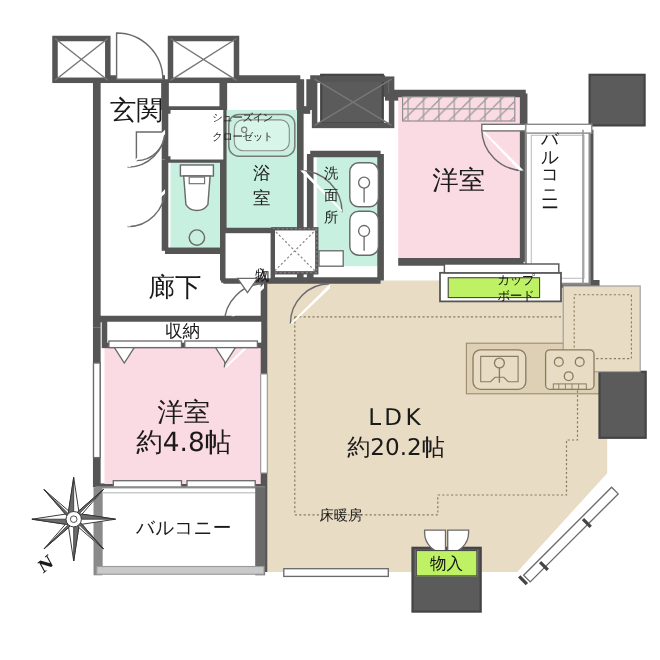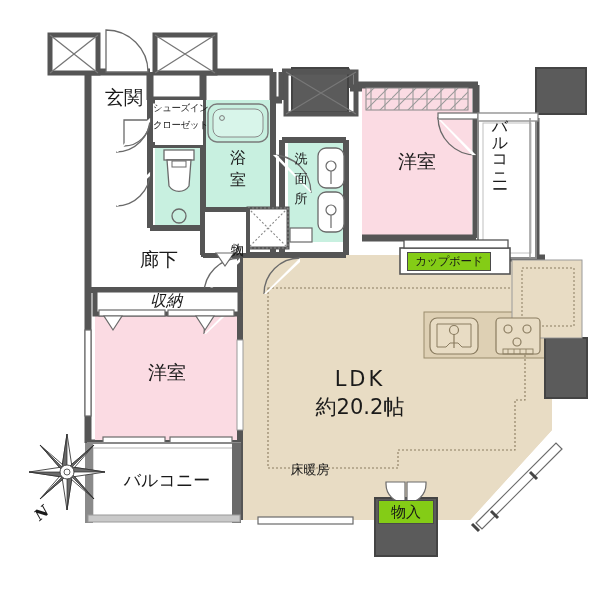--- a/index.html
+++ b/index.html
@@ -31,29 +31,29 @@
     text-align: center;
     line-height: 1.05;
     pointer-events: none;
   }
   .lbl.vert {
     writing-mode: vertical-rl;
     text-orientation: upright;
     white-space: nowrap;
     line-height: 1.0;
   }
-  .lbl-big   { font-size: 19px; letter-spacing: 0px; }
+  .lbl-big   { font-size: 24px; letter-spacing: 0px; }
   .lbl-med   { font-size: 16px; }
   .lbl-sm    { font-size: 13px; }
-  .lbl-tiny  { font-size: 9.5px; letter-spacing: -0.5px; }
+  .lbl-tiny  { font-size: 9.5px; letter-spacing: -0.5px; padding-left: 40px; }
   .lbl-ldk   { font-size: 21px; letter-spacing: 3px; }
   .lbl-ldk2  { font-size: 21px; }
   .boxlbl {
     position: absolute;
-    background: #84cc16;
+    background: #bef264;
     border: 1.4px solid #4a4a4a;
     color: #151515;
     text-align: center;
     font-family: "DejaVu Sans", "Liberation Sans", sans-serif;
     display: flex;
     align-items: center;
     justify-content: center;
     box-sizing: border-box;
     pointer-events: none;
   }
@@ -355,23 +355,24 @@
   <div class="lbl lbl-sm" style="left:290px; top:172px; width:22px;">面</div>
   <div class="lbl lbl-sm" style="left:290px; top:192px; width:22px;">所</div>
 
   <div class="lbl lbl-sm" style="left:206px; top:212px; width:40px; line-height:1.35;
               writing-mode:vertical-rl; text-orientation:upright; height:42px;">物入</div>
 
   <div class="lbl lbl-big" style="left:382px; top:152px; width:70px;">洋室</div>
 
   <div class="lbl lbl-big" style="left:128px; top:250px; width:62px;font-family:Liberation Serif, serif;">廊下</div>
 
-  <div class="lbl lbl-med" style="left:133px; top:293px; width:66px;font-style:italic;">収納</div>
+  <div class="lbl lbl-med" style="left:133px; top:293px; width:66px;">収納</div>
 
   <div class="lbl lbl-big" style="left:132px; top:363px; width:70px;">洋室</div>
+  <div class="lbl lbl-big" style="left:120px; top:390px; width:94px;">約4.8帖</div>
 
   <div class="lbl lbl-ldk" style="left:320px; top:368px; width:80px;">LDK</div>
   <div class="lbl lbl-ldk2" style="left:305px; top:396px; width:110px;">約20.2帖</div>
 
   <div class="lbl lbl-sm" style="left:280px; top:463px; width:60px;">床暖房</div>
 
   <div class="boxlbl lbl-tiny" style="left:407px; top:252px; width:84px; height:19px; font-size:11.5px; border-width:1.2px;">カップボード</div>
 
   <div class="lbl lbl-med" style="left:117px; top:472px; width:100px; font-size:17px;">バルコニー</div>
 

